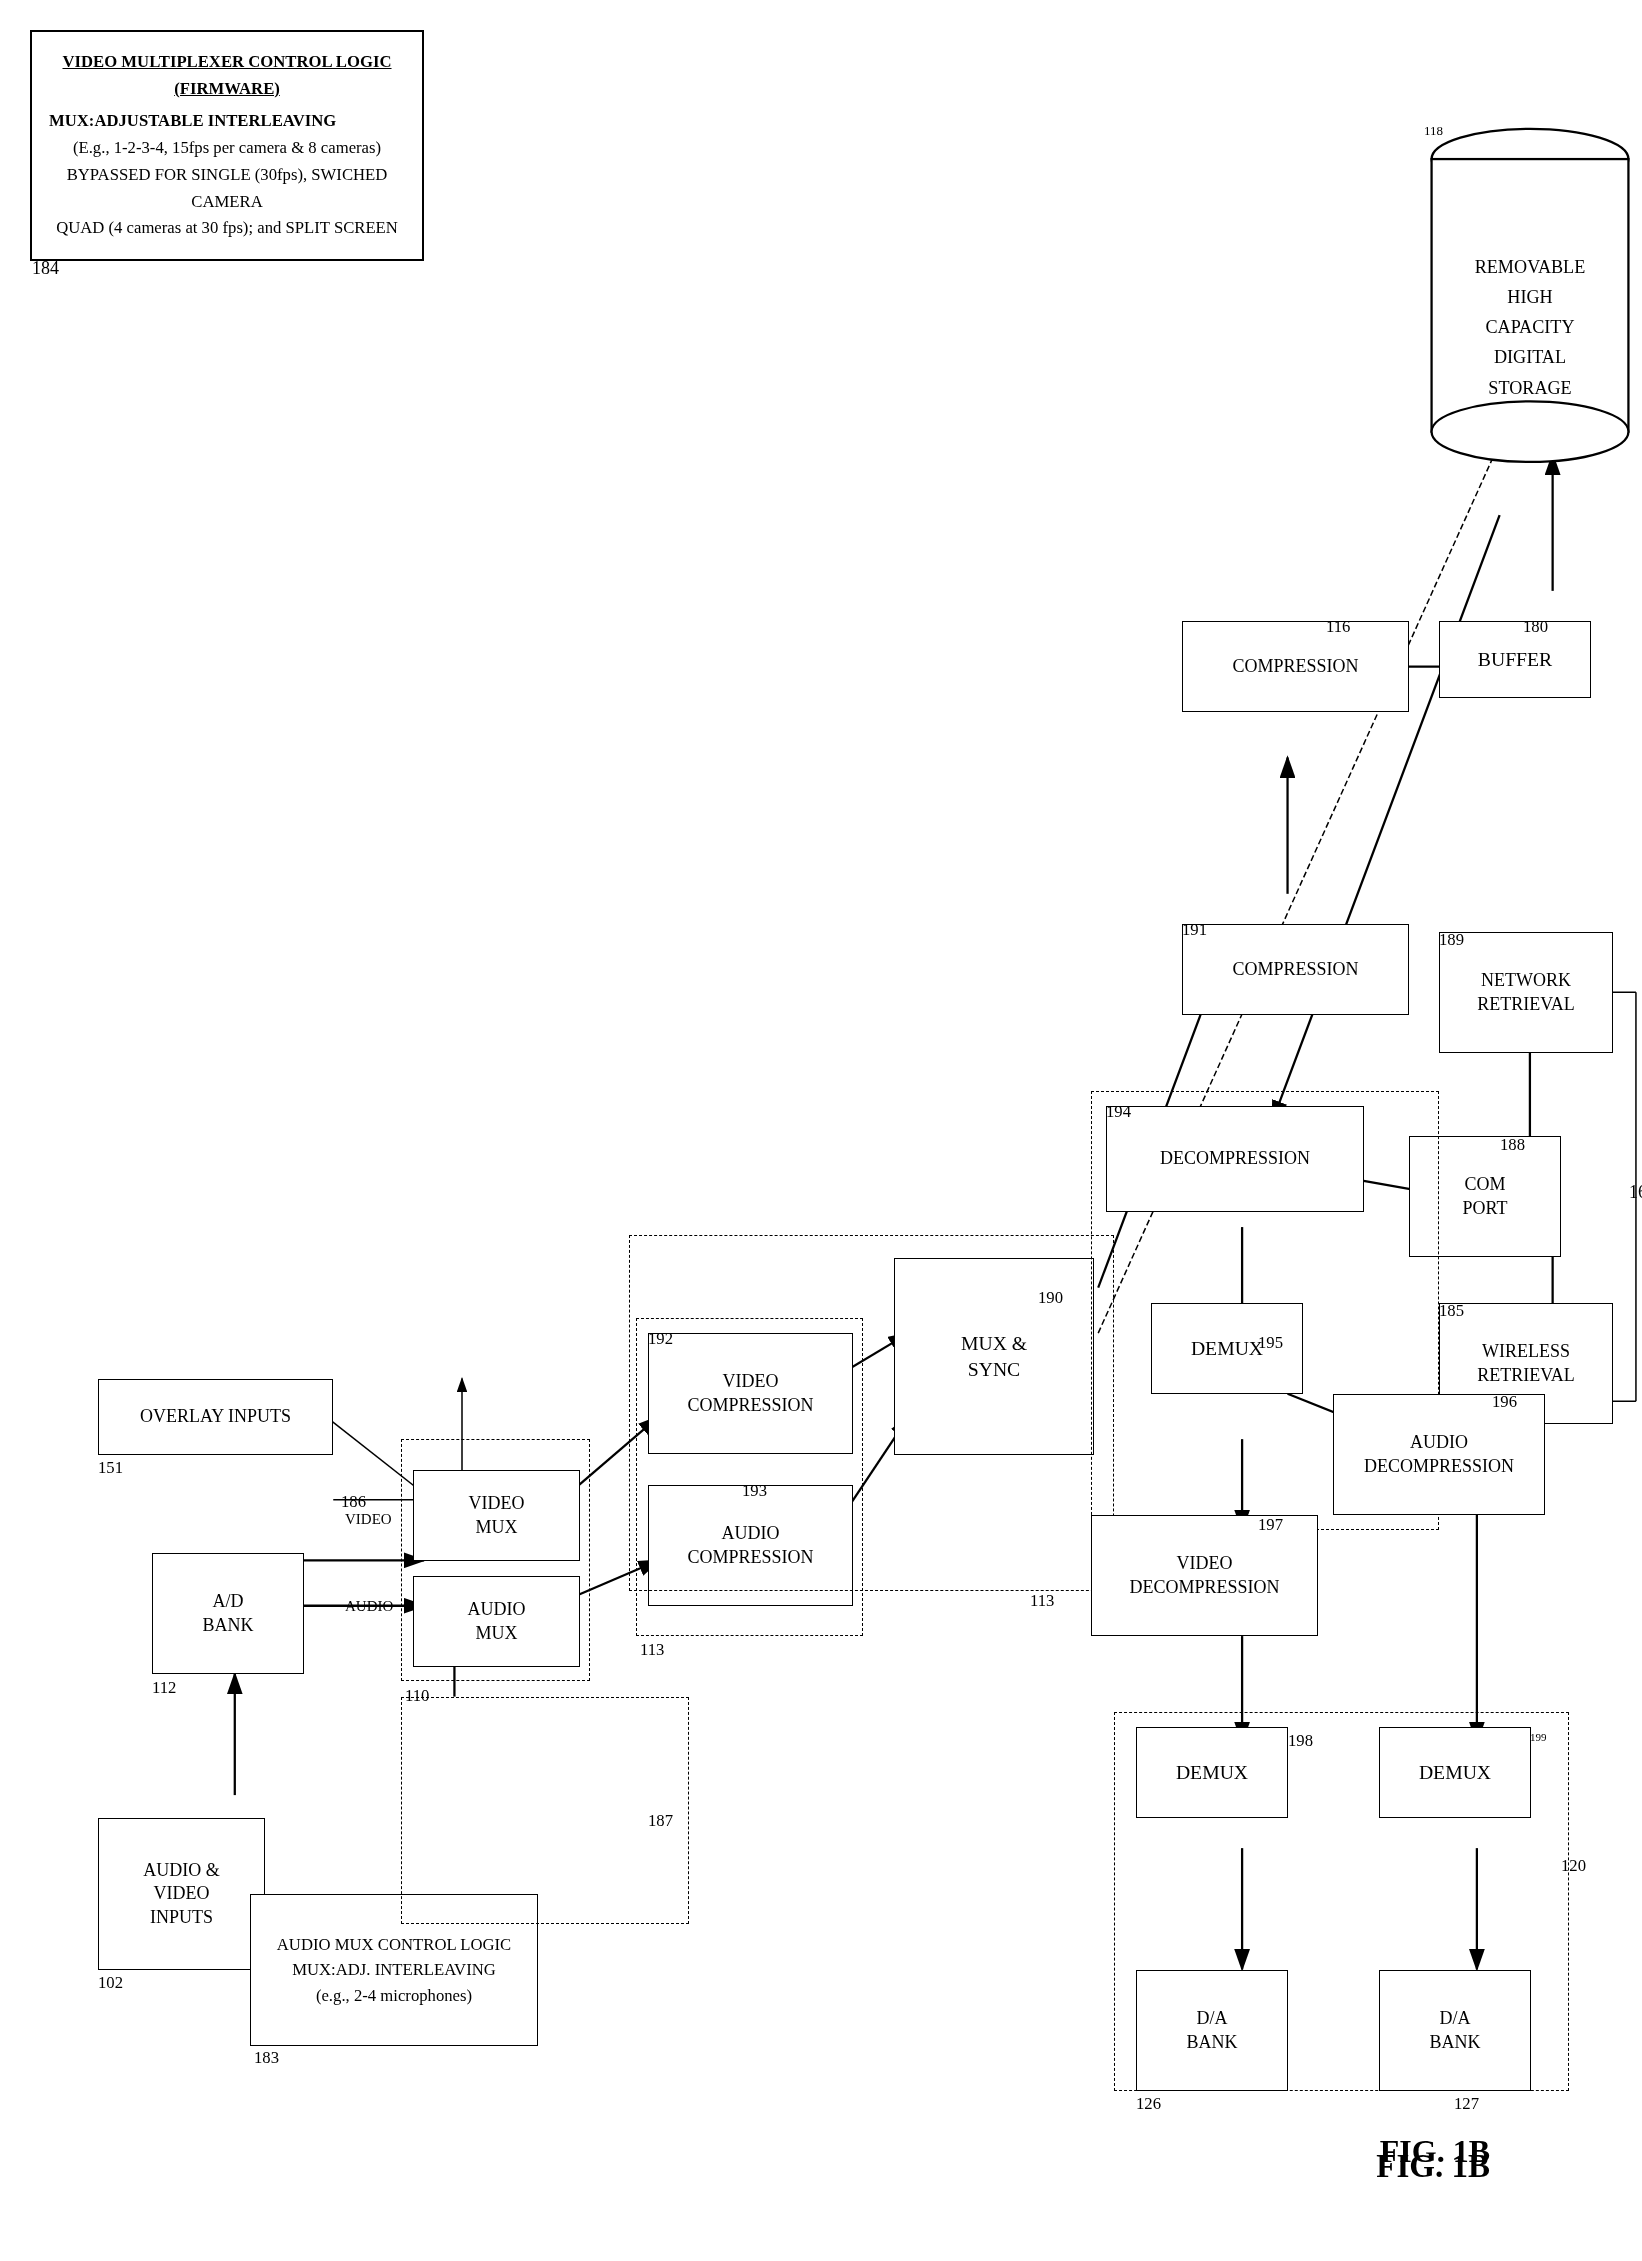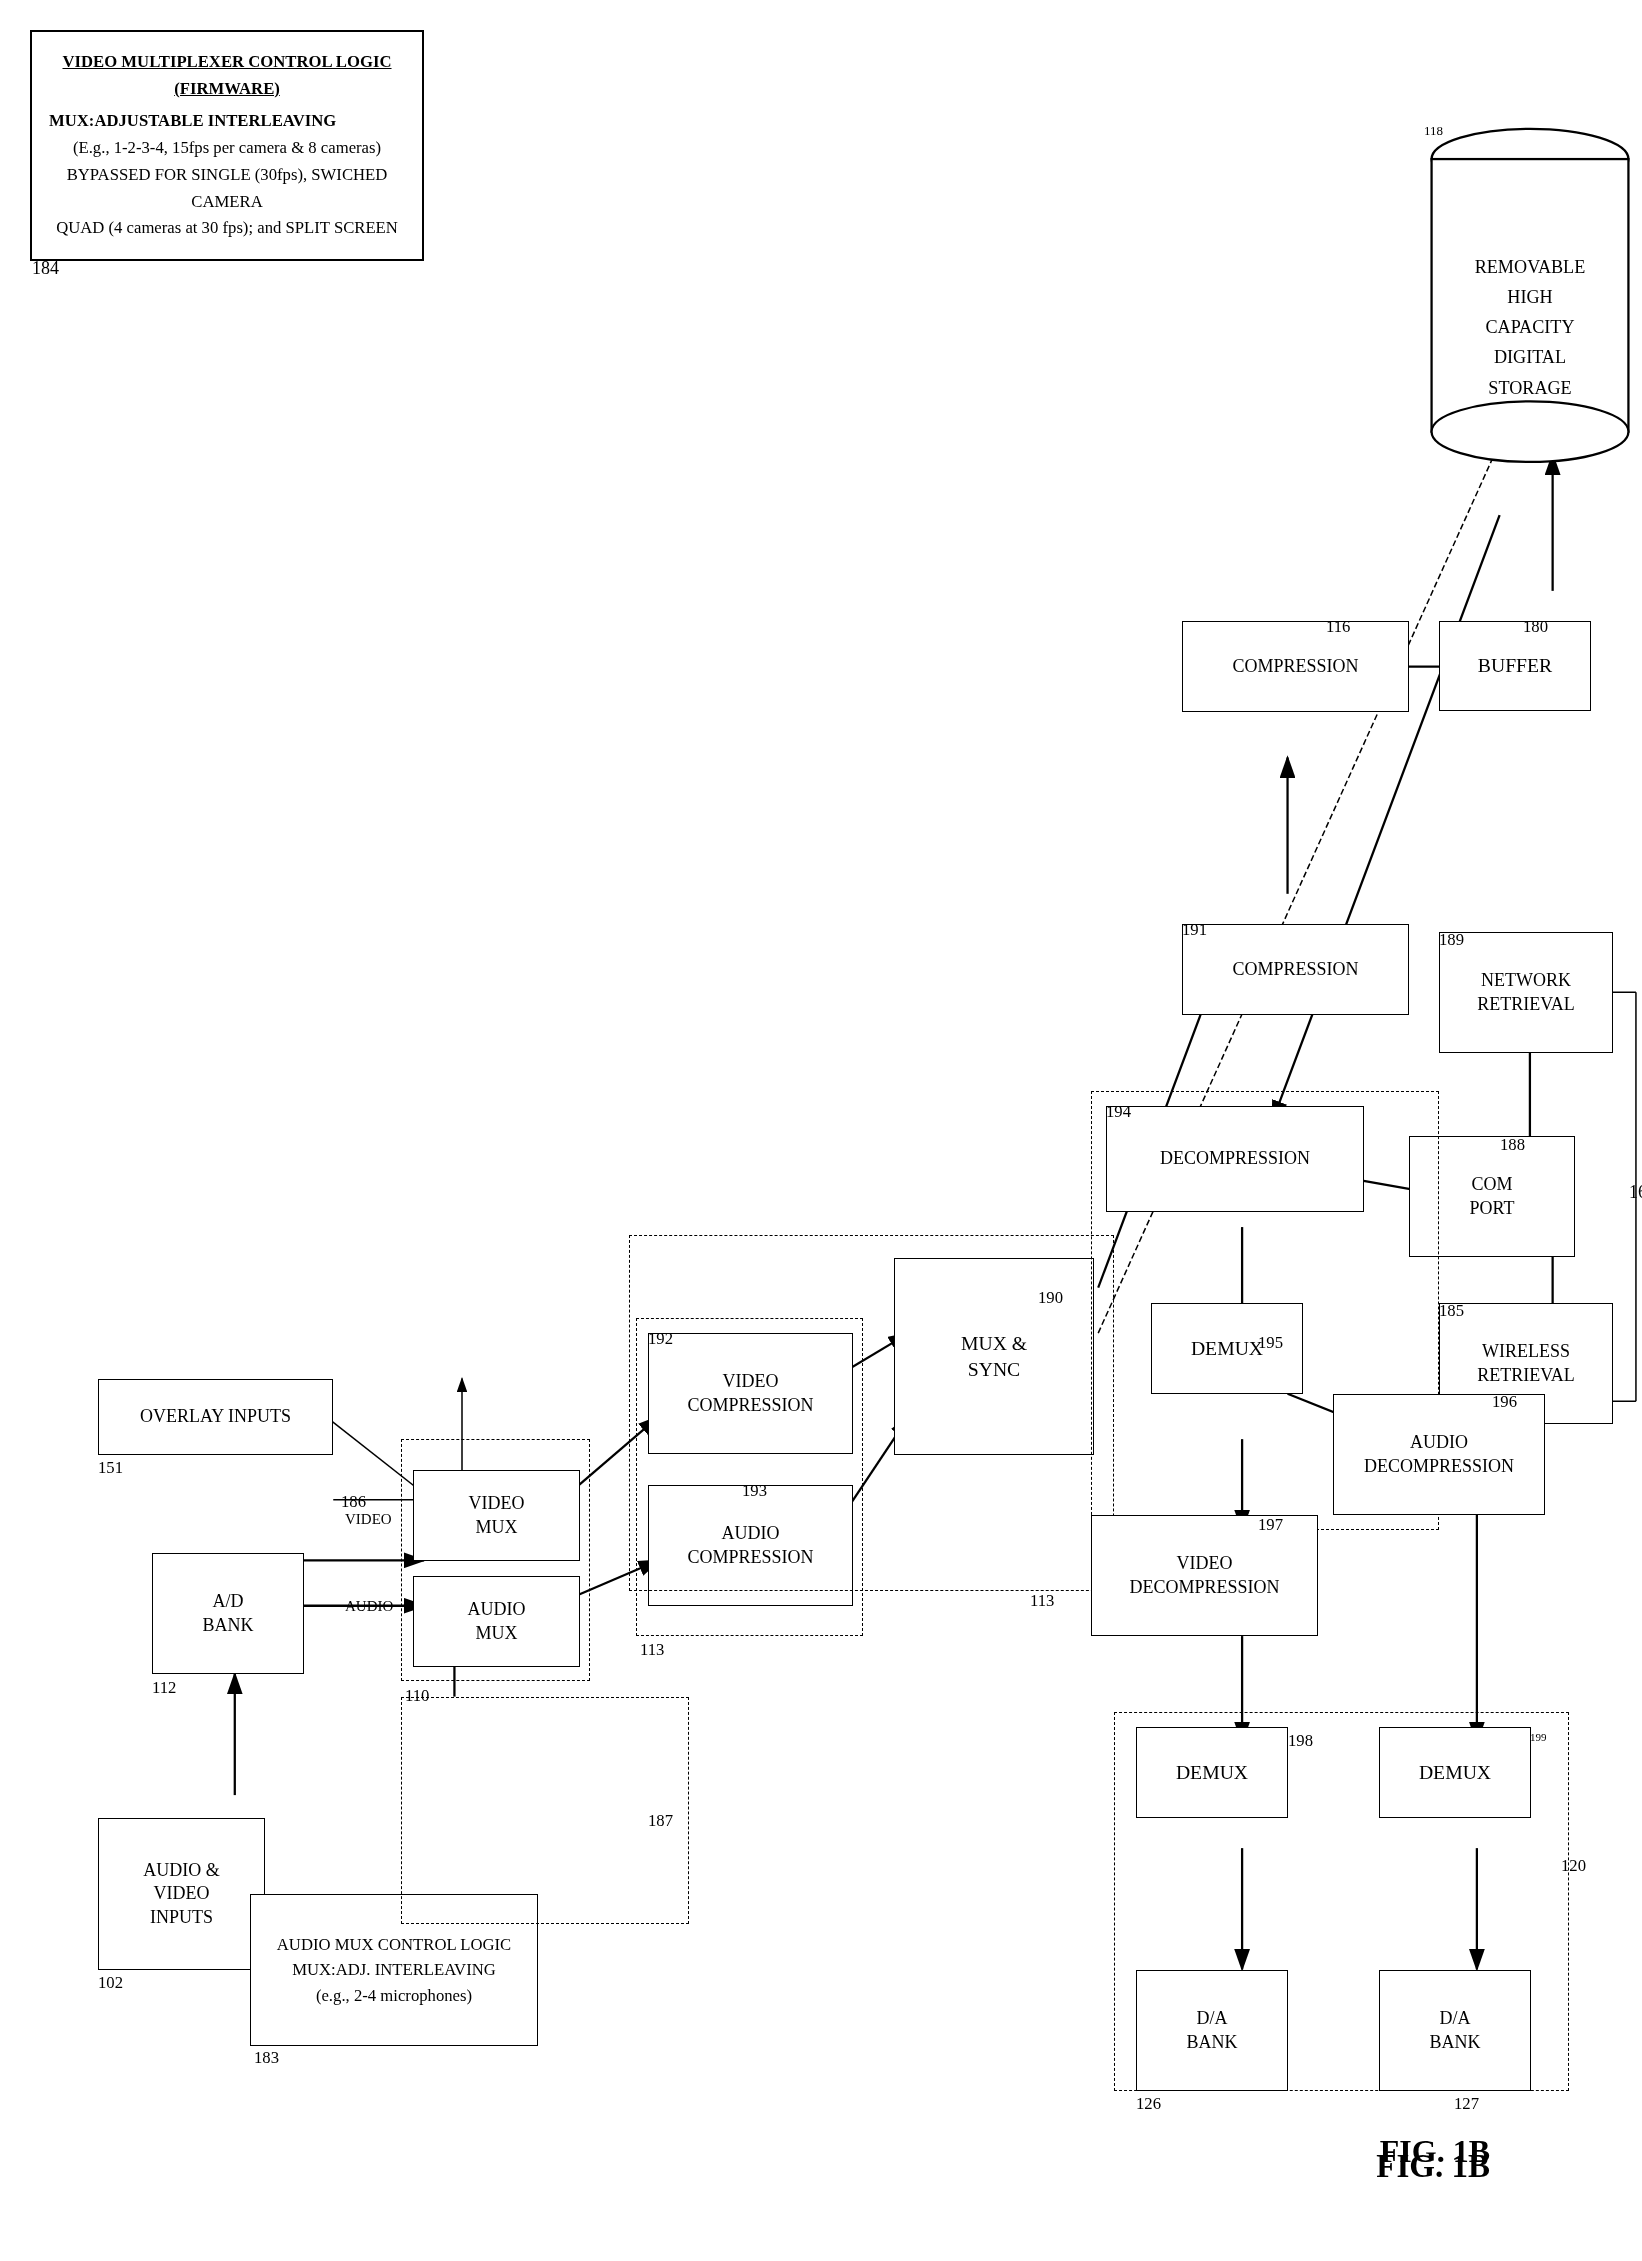--- a/index.html
+++ b/index.html
@@ -204,21 +204,21 @@
   <div class="box" style="left: 1182px; top: 924px; width: 227px; height: 91px; font-size: 18px;">
     <span>COMPRESSION</span>
   </div>
   <div class="label" style="left: 1182px; top: 920px; font-size: 16.7px;">191</div>
 
   <div class="box" style="left: 1182px; top: 621px; width: 227px; height: 91px; font-size: 18px;">
     <span>COMPRESSION</span>
   </div>
   <div class="label" style="left: 1326px; top: 617px; font-size: 16.7px;">116</div>
 
-  <div class="box" style="left: 1439px; top: 621px; width: 152px; height: 90px; font-size: 19.7px;">
+  <div class="box" style="left: 1439px; top: 621px; width: 152px; height: 77px; font-size: 19.7px;">
     <span>BUFFER</span>
   </div>
   <div class="label" style="left: 1523px; top: 617px; font-size: 16.7px;">180</div>
 
   <div style="position: absolute; left: 1424px; top: 121px; width: 212px; height: 379px;">
     <svg width="212" height="379" viewBox="0 0 280 500">
       <ellipse cx="140" cy="50" rx="130" ry="40" fill="white" stroke="black" stroke-width="3"></ellipse>
       <rect x="10" y="50" width="260" height="360" fill="white" stroke="black" stroke-width="3"></rect>
       <ellipse cx="140" cy="410" rx="130" ry="40" fill="white" stroke="black" stroke-width="3"></ellipse>
       <text x="140" y="200" text-anchor="middle" font-family="Times New Roman" font-size="24" fill="black">REMOVABLE</text>
@@ -228,21 +228,21 @@
       <text x="140" y="360" text-anchor="middle" font-family="Times New Roman" font-size="24" fill="black">STORAGE</text>
     </svg>
   </div>
   <div class="label" style="left: 1424px; top: 123px; font-size: 13px;">118</div>
 
   <div class="box" style="left: 1106px; top: 1106px; width: 258px; height: 106px; font-size: 18px;">
     <span>DECOMPRESSION</span>
   </div>
   <div class="label" style="left: 1106px; top: 1102px; font-size: 16.7px;">194</div>
 
-  <div class="box" style="left: 1409px; top: 1136px; width: 166px; height: 121px; font-size: 18px;">
+  <div class="box" style="left: 1409px; top: 1136px; width: 152px; height: 121px; font-size: 18px;">
     <span>COM<br>PORT</span>
   </div>
   <div class="label" style="left: 1500px; top: 1135px; font-size: 16.7px;">188</div>
 
   <div class="box" style="left: 1439px; top: 932px; width: 174px; height: 121px; font-size: 18px;">
     <span>NETWORK<br>RETRIEVAL</span>
   </div>
   <div class="label" style="left: 1439px; top: 930px; font-size: 16.7px;">189</div>
 
   <div class="box" style="left: 1439px; top: 1303px; width: 174px; height: 121px; font-size: 18px;">

